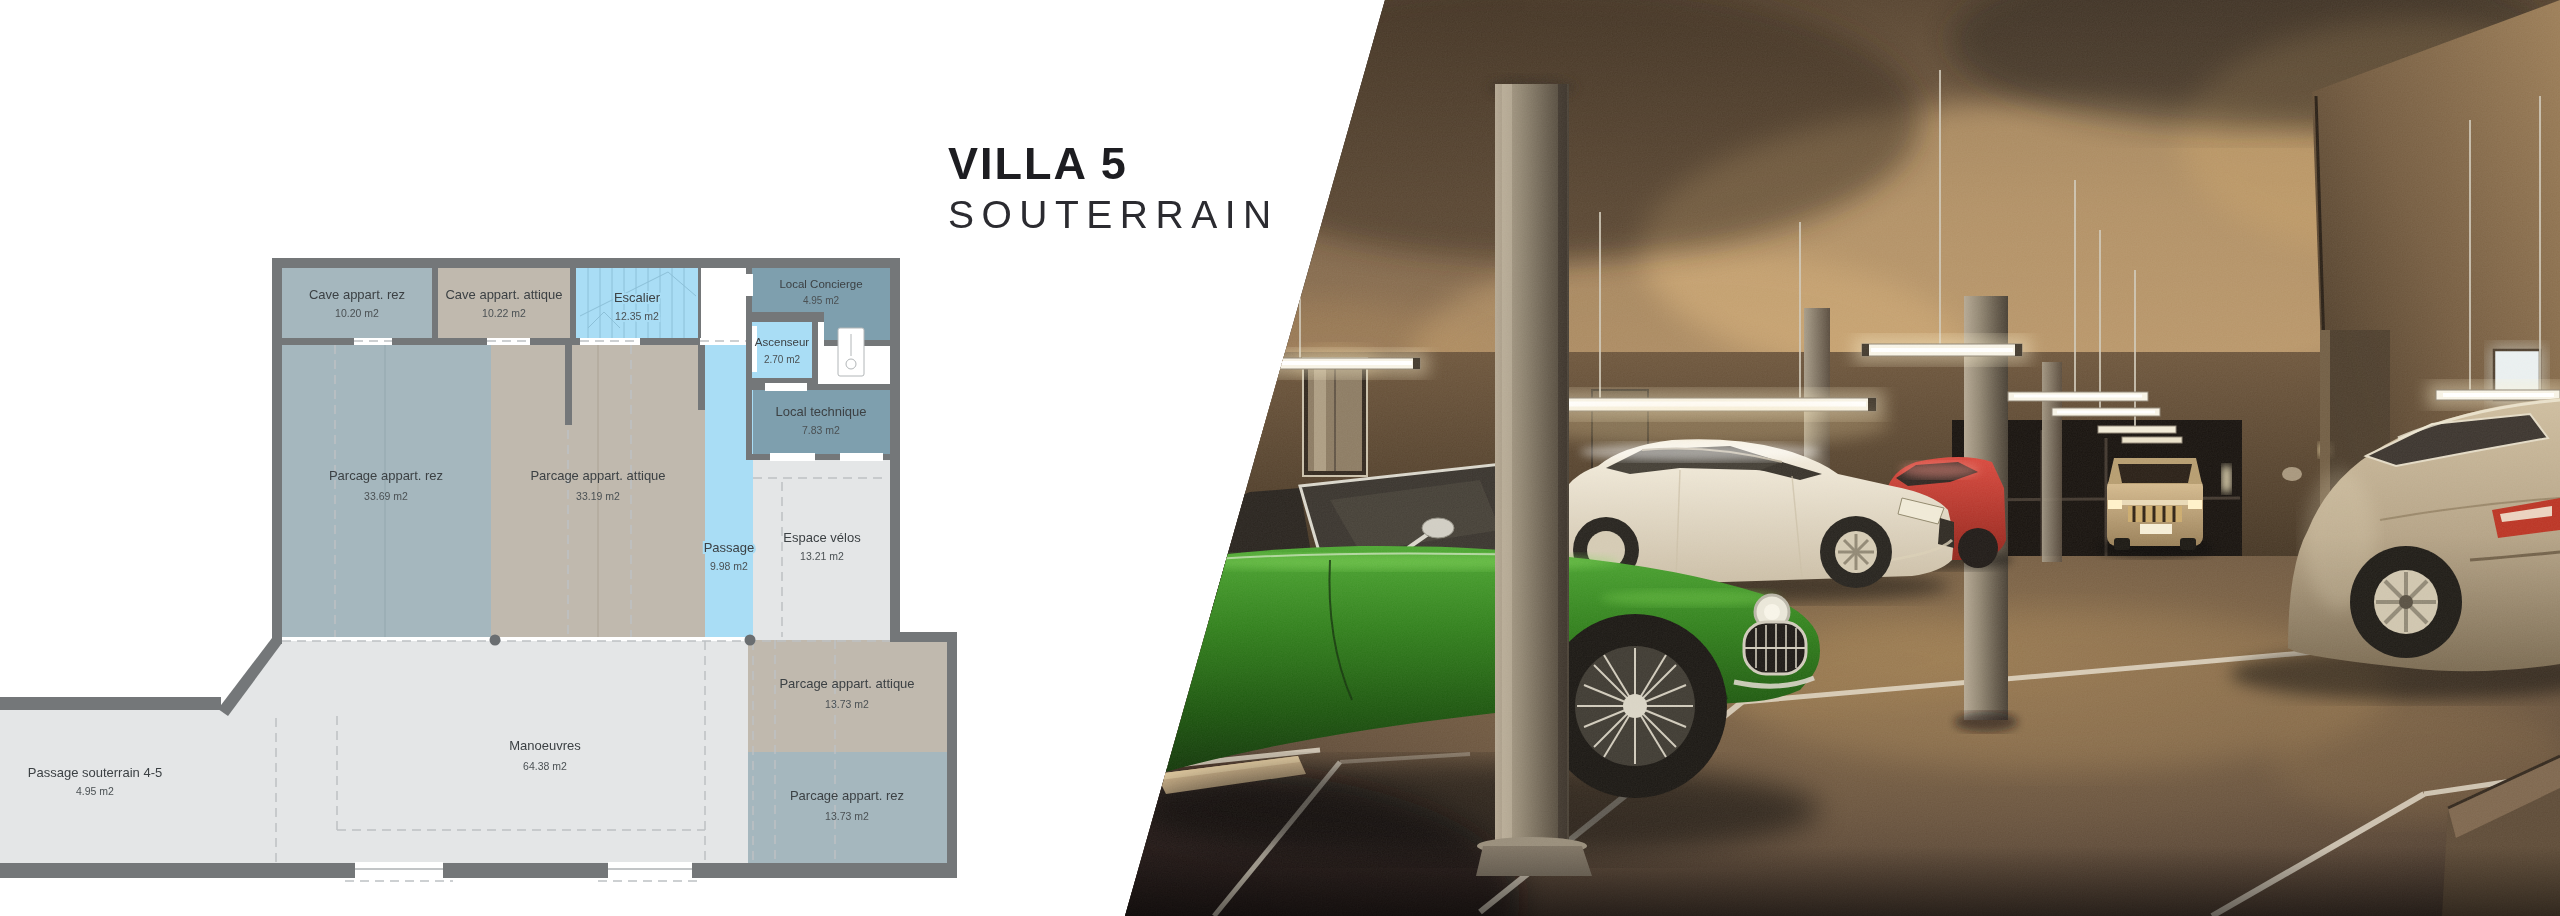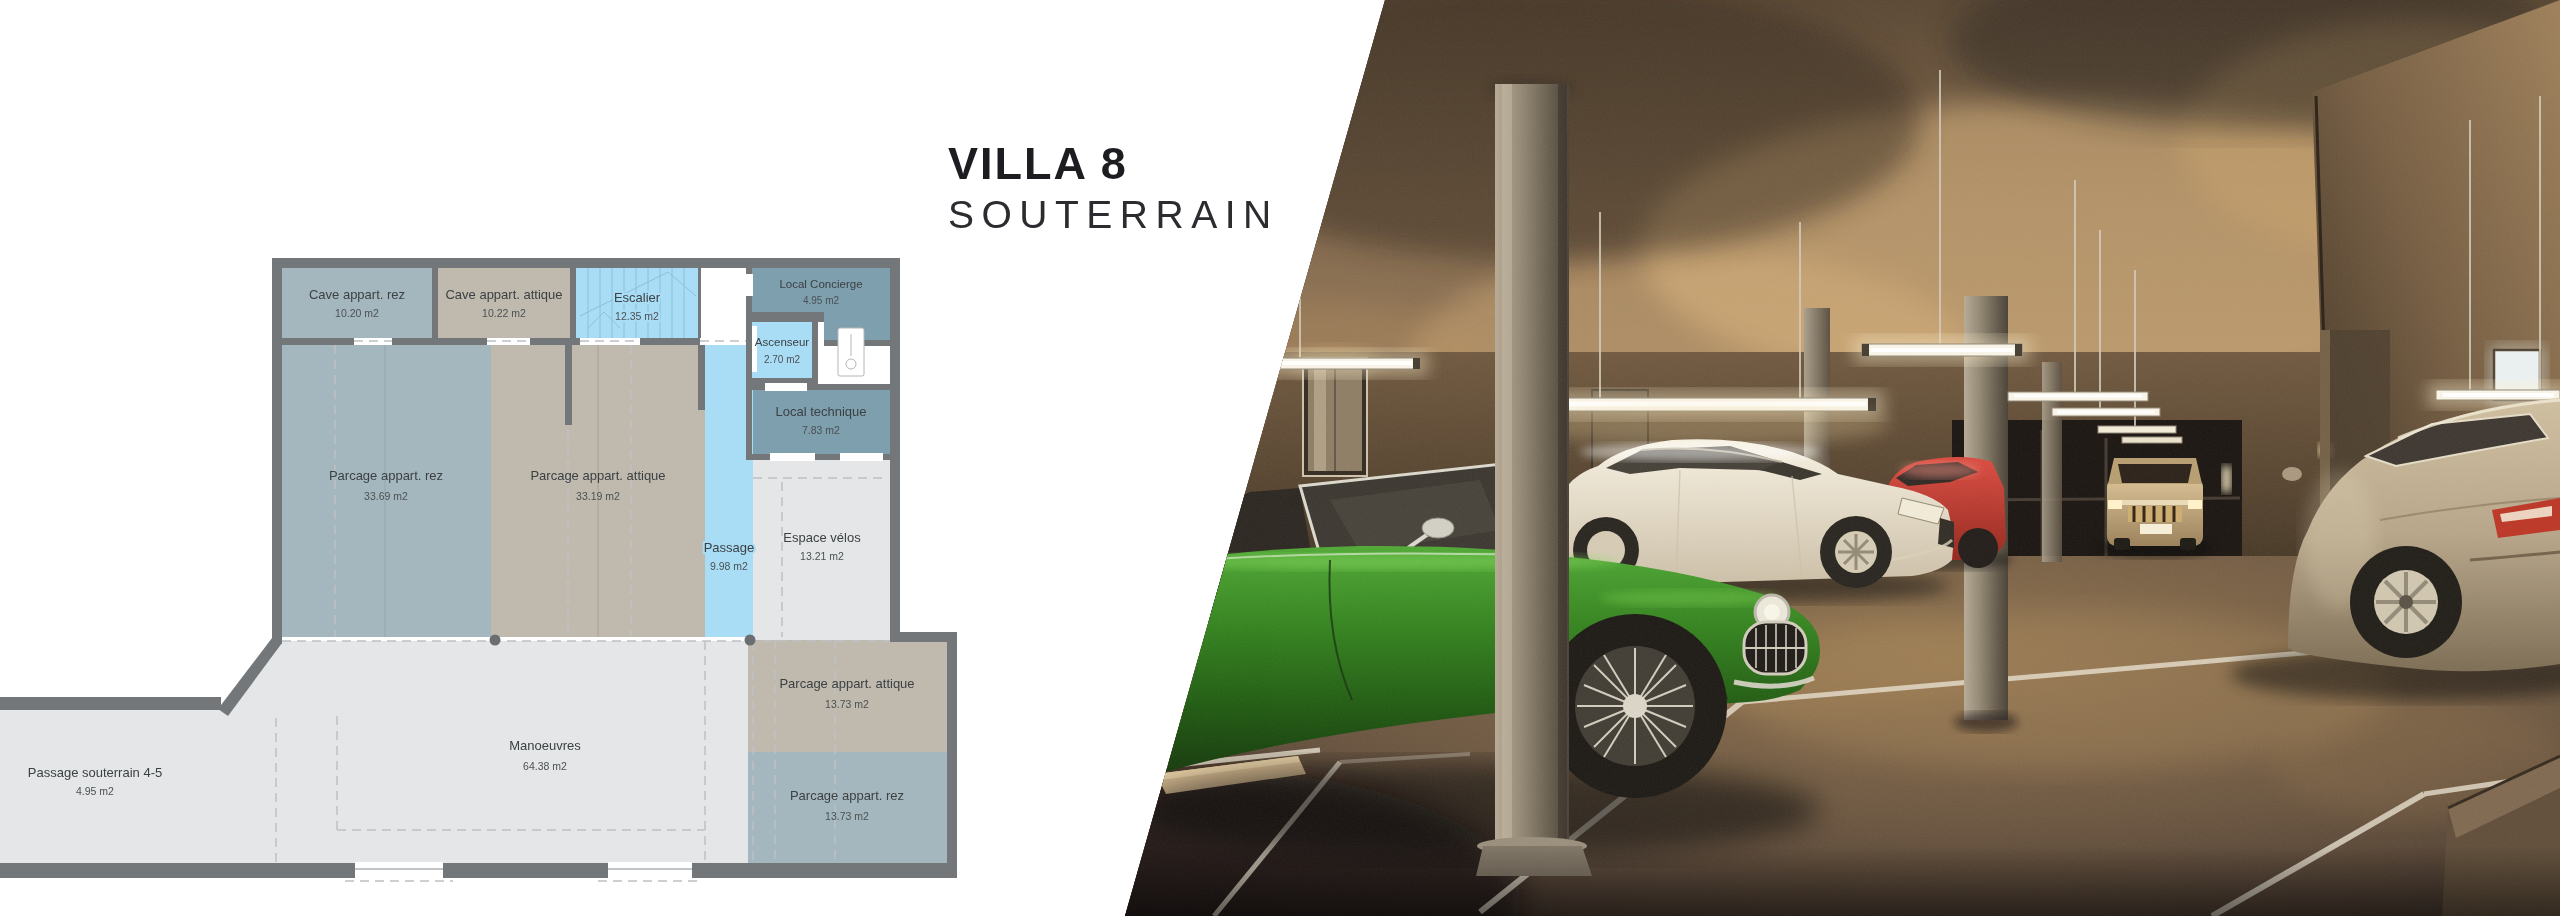--- a/index.html
+++ b/index.html
@@ -21,21 +21,21 @@
   .stall-b{stroke:#93a7ae;stroke-width:1;fill:none;}
   .stall-t{stroke:#aba294;stroke-width:1;fill:none;}
   .stair{stroke:#8cc0d8;stroke-width:1;fill:none;}
 </style>
 </head>
 <body>
 
 <div class="stage">
 
   <div class="title-block">
-    <div class="title-line1">VILLA 8</div>
+    <div class="title-line1">VILLA 5</div>
     <div class="title-line2">SOUTERRAIN</div>
   </div>
 
   <svg class="plan-svg" width="965" height="666" viewBox="0 0 965 666">
 
     <g>
       <rect x="282" y="18" width="150" height="70" fill="#a5b7be"></rect>
       <rect x="438" y="18" width="132" height="70" fill="#c0b9ae"></rect>
       <rect x="576" y="18" width="122" height="70" fill="#a9ddf5"></rect>
       <rect x="752" y="18" width="138" height="44" fill="#7e9fae"></rect>

